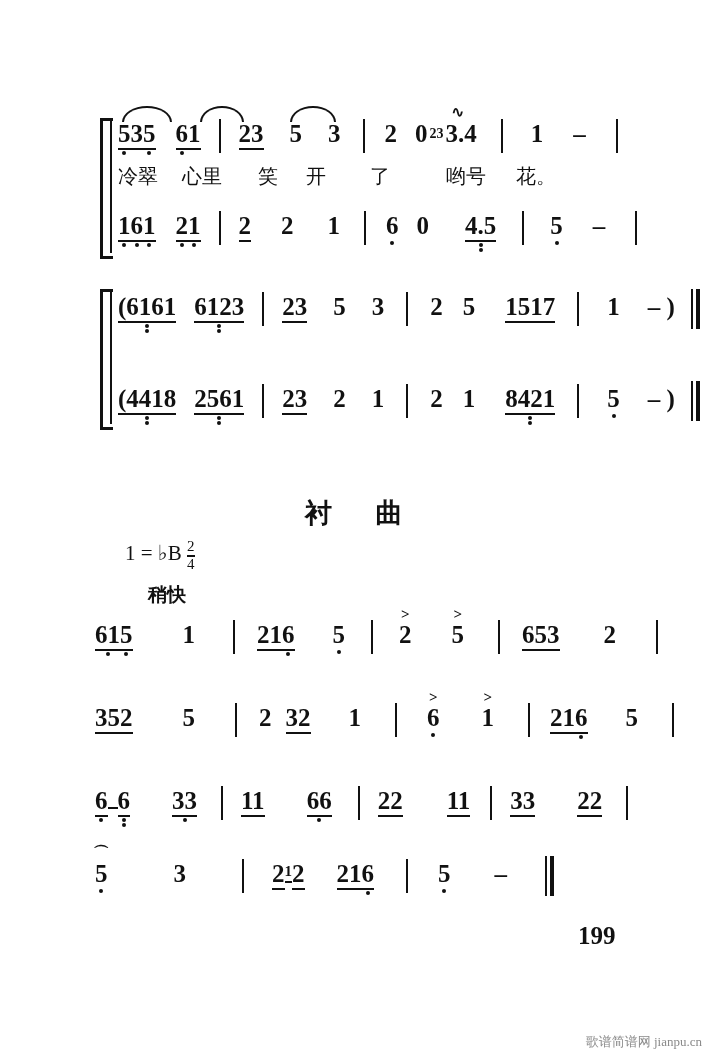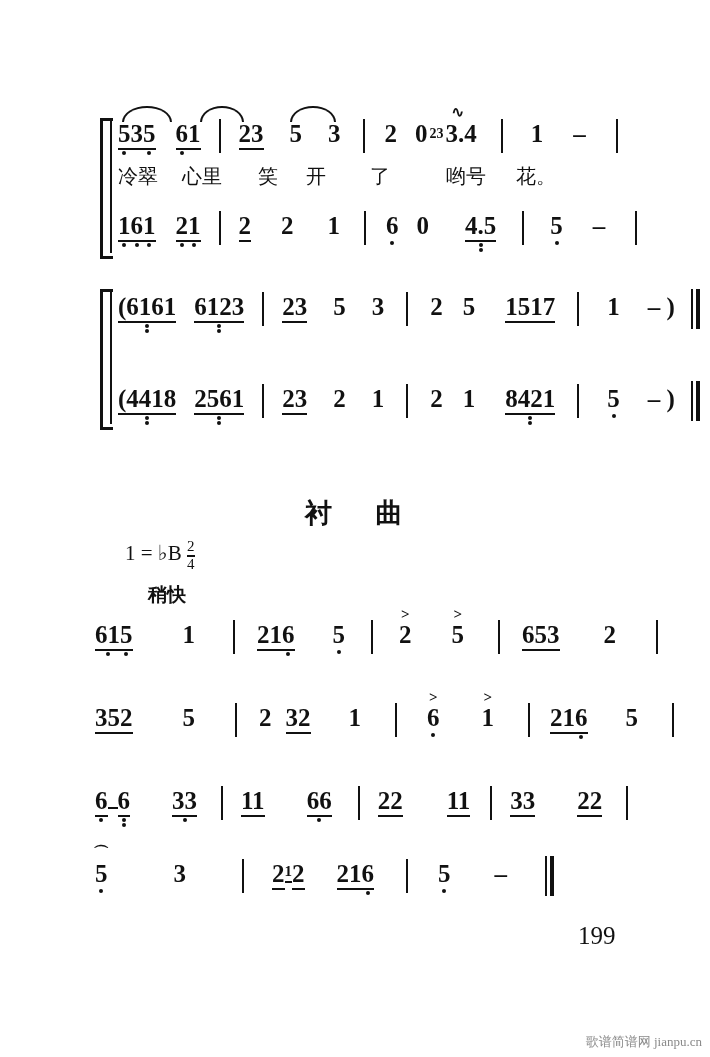--- a/index.html
+++ b/index.html
@@ -89,21 +89,21 @@
 
   .title{
     position:absolute;
     font-family:"Liberation Sans", sans-serif;
     font-weight:bold;
     font-size:27px;
     letter-spacing:18px;
   }
   .keysig{position:absolute;font-size:21px;font-family:"Liberation Serif",serif;}
   .tempo{position:absolute;font-size:19px;font-family:"Liberation Sans",sans-serif;font-weight:bold;}
-  .pageno{position:absolute;font-size:25px;font-weight:normal;font-family:"Liberation Serif",serif;}
+  .pageno{position:absolute;font-size:25px;font-weight:bold;font-family:"Liberation Serif",serif;}
   .wm{
     position:absolute;right:8px;bottom:6px;
     font-size:13px;color:#b9412f;
     font-family:Liberation Serif, serif;
   }
   .wm .g{color:#8a8a8a;}
   .frac{
     display:inline-block;
     text-align:center;
     font-size:15px;

